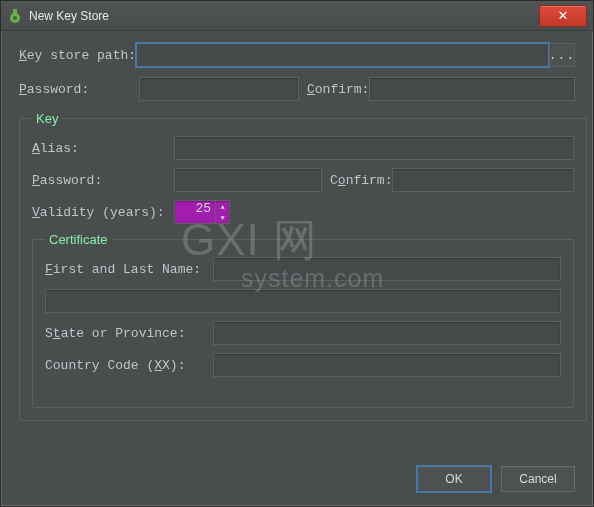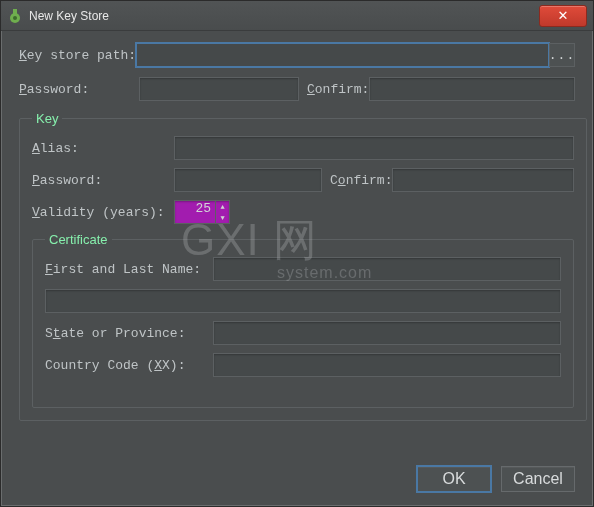--- a/index.html
+++ b/index.html
@@ -118,39 +118,39 @@
     position:absolute;
     bottom: 14px; right: 18px;
     display:flex; gap:10px;
   }
   .btn {
     min-width: 74px; height: 26px;
     background: #4d5152;
     border: 1px solid #666a6c;
     color: #d8dbdc;
     font-family: "Segoe UI", Tahoma, sans-serif;
-    font-size: 16px;
+    font-size: 12px;
     display:flex;align-items:center;justify-content:center;
     box-shadow: inset 0 1px 0 rgba(255,255,255,0.05);
   }
   .btn.primary {
     border: 1px solid #4a78a4;
     box-shadow: 0 0 0 1px #4a78a4, inset 0 1px 0 rgba(255,255,255,0.05);
   }
   .watermark {
     position:absolute;
     top: 210px; left: 180px;
     font-family: Arial, sans-serif;
     font-size: 44px;
     color: rgba(170,172,174,0.35);
     pointer-events:none;
     letter-spacing: 1px;
   }
   .watermark .sub {
-    font-size: 16px; display:block; margin-top:-6px; margin-left:96px;
+    font-size: 25px; display:block; margin-top:-6px; margin-left:60px;
   }
 </style>
 </head>
 <body>
 
 <div class="window">
 
   <div class="titlebar">
     <span class="icon">
       <svg width="16" height="16" viewBox="0 0 16 16">

